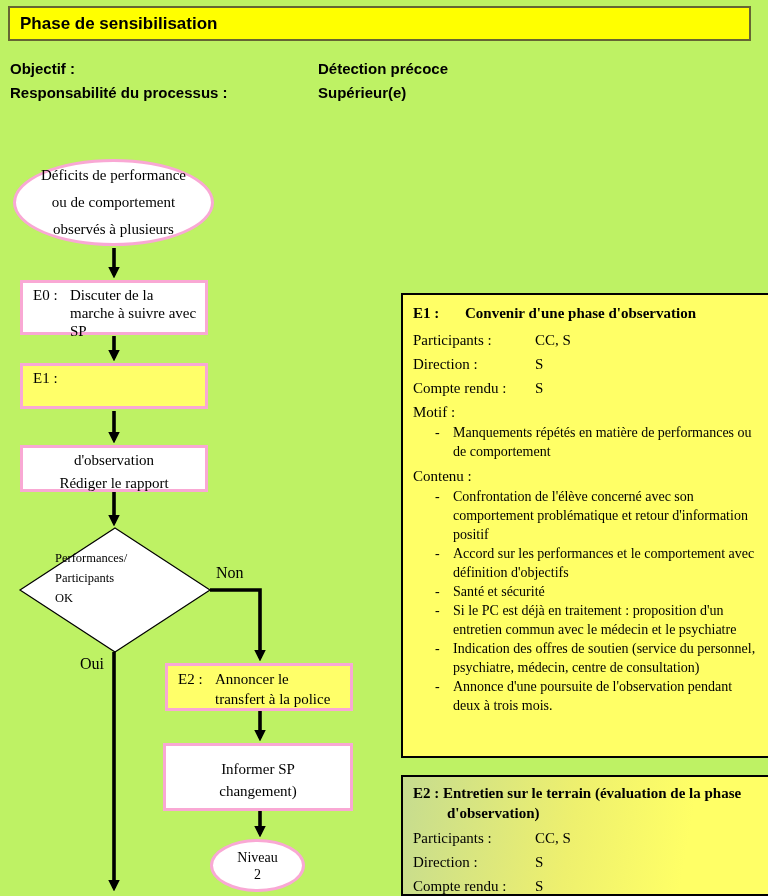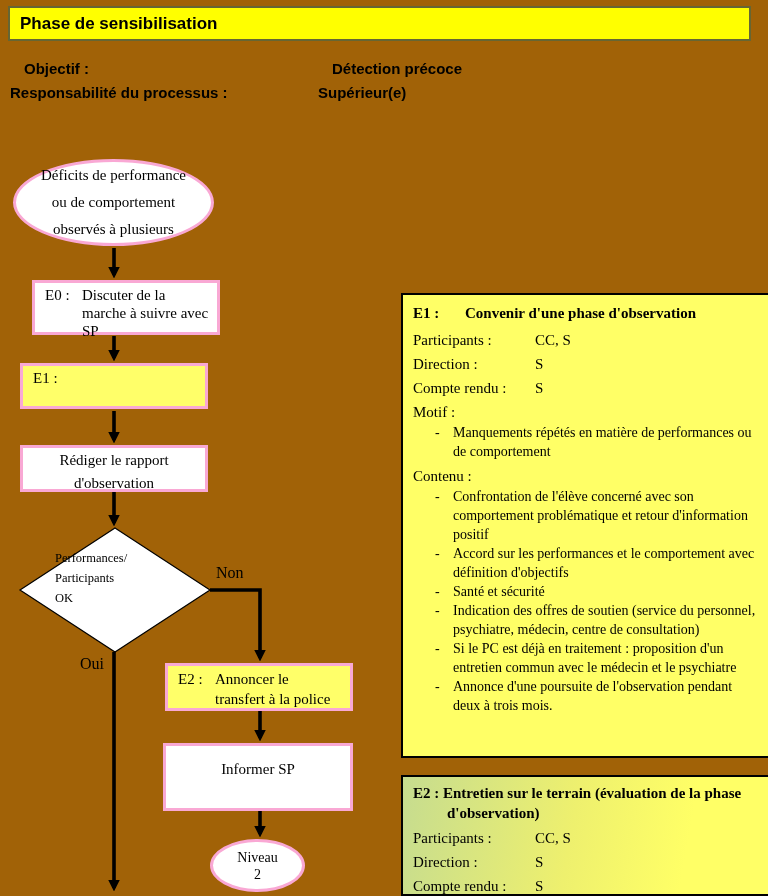--- a/index.html
+++ b/index.html
@@ -1,50 +1,50 @@
 <!DOCTYPE html>
 <html><head>
 <meta charset="utf-8">
 <style>
   * { margin:0; padding:0; box-sizing:border-box; }
   body { background:#fff; }
   .page {
-    position:relative; width:768px; height:896px; background:#a16207;
+    position:relative; width:768px; height:896px; background:#bef264;
     overflow:hidden; font-family:"Liberation Serif", serif; color:#000;
   }
   
   .banner {
     position:absolute; left:8px; top:6px; width:743px; height:35px;
     background:#ffff00; border:2px solid #666633;
     display:flex; align-items:center; padding-left:10px;
     font-family:"Liberation Sans", sans-serif; font-weight:bold; font-size:17px;
   }
   .meta-label, .meta-value {
     position:absolute; font-family:"Liberation Sans", sans-serif;
     font-weight:bold; font-size:15px; white-space:nowrap;
   }
   .meta-label { left:10px; }
   .meta-value { left:318px; }
-  .row-objectif { top:60px;margin-left:14px; }
+  .row-objectif { top:60px; }
   .row-resp    { top:84px; }
 
   
   .flow-svg { position:absolute; left:0; top:0; width:768px; height:896px; }
   .node {
     position:absolute; border:3px solid #f9a8d4; background:#fff; font-size:15px;
   }
   .yellow { background:#ffff69; }
   .ellipse {
     border-radius:50%; display:flex; flex-direction:column;
     justify-content:center; text-align:center;
   }
   .start-ellipse { left:13px; top:159px; width:201px; height:87px; line-height:27px; }
   .prefix-box { display:flex; padding:3px 2px 0 10px; line-height:18px; }
   .prefix-box .pfx { width:37px; flex:none; }
-  .box-e0 { left:32px; top:280px; width:188px; height:55px; }
+  .box-e0 { left:20px; top:280px; width:188px; height:55px; }
   .box-e1 { left:20px; top:363px; width:188px; height:46px; line-height:19px; }
   .box-rediger {
     left:20px; top:445px; width:188px; height:47px;
     text-align:center; line-height:23px; padding-top:1px;
   }
   .box-e2 { left:165px; top:663px; width:188px; height:48px; line-height:20px; }
   .box-informer {
     left:163px; top:743px; width:190px; height:68px;
     text-align:center; line-height:22px; padding-top:12px;
   }
@@ -126,22 +126,22 @@
       <div>marche à suivre avec</div>
       <div>SP</div>
     </div>
   </div>
 
   <div class="node prefix-box yellow box-e1">
     <span class="pfx">E1 :</span>
   </div>
 
   <div class="node box-rediger">
+    <div>d'observation</div>
     <div>Rédiger le rapport</div>
-    <div>d'observation</div>
   </div>
 
   <div class="decision-text">
     <div>Performances/</div>
     <div>Participants</div>
     <div>OK</div>
   </div>
 
   <span class="branch-label lbl-non">Non</span>
   <span class="branch-label lbl-oui">Oui</span>
@@ -149,20 +149,21 @@
   <div class="node prefix-box yellow box-e2">
     <span class="pfx">E2 :</span>
     <div>
       <div>Annoncer le</div>
       <div>transfert à la police</div>
     </div>
   </div>
 
   <div class="node box-informer">
     <div>Informer SP</div>
+    <div>changement)</div>
   </div>
 
   <div class="node ellipse niveau-ellipse">
     <div>Niveau</div>
     <div>2</div>
   </div>
 
   <div class="panel panel-e1">
     <div class="panel-title">
       <span class="t-pfx">E1 :</span><span>Convenir d'une phase d'observation</span>
@@ -178,22 +179,22 @@
     </div>
     <div class="sec-label">Motif :</div>
     <ul class="dash-list">
       <li>Manquements répétés en matière de performances ou de comportement</li>
     </ul>
     <div class="sec-label">Contenu :</div>
     <ul class="dash-list">
       <li>Confrontation de l'élève concerné avec son comportement problématique et retour d'information positif</li>
       <li>Accord sur les performances et le comportement avec définition d'objectifs</li>
       <li>Santé et sécurité</li>
+      <li>Si le PC est déjà en traitement : proposition d'un entretien commun avec le médecin et le psychiatre</li>
       <li>Indication des offres de soutien (service du personnel, psychiatre, médecin, centre de consultation)</li>
-      <li>Si le PC est déjà en traitement : proposition d'un entretien commun avec le médecin et le psychiatre</li>
       <li>Annonce d'une poursuite de l'observation pendant deux à trois mois.</li>
     </ul>
   </div>
 
   <div class="panel panel-e2">
     <div class="panel-title-wrap">E2 : Entretien sur le terrain (évaluation de la phase d'observation)</div>
     <div class="f-row">
       <span class="f-label">Participants :</span><span>CC, S</span>
     </div>
     <div class="f-row">

